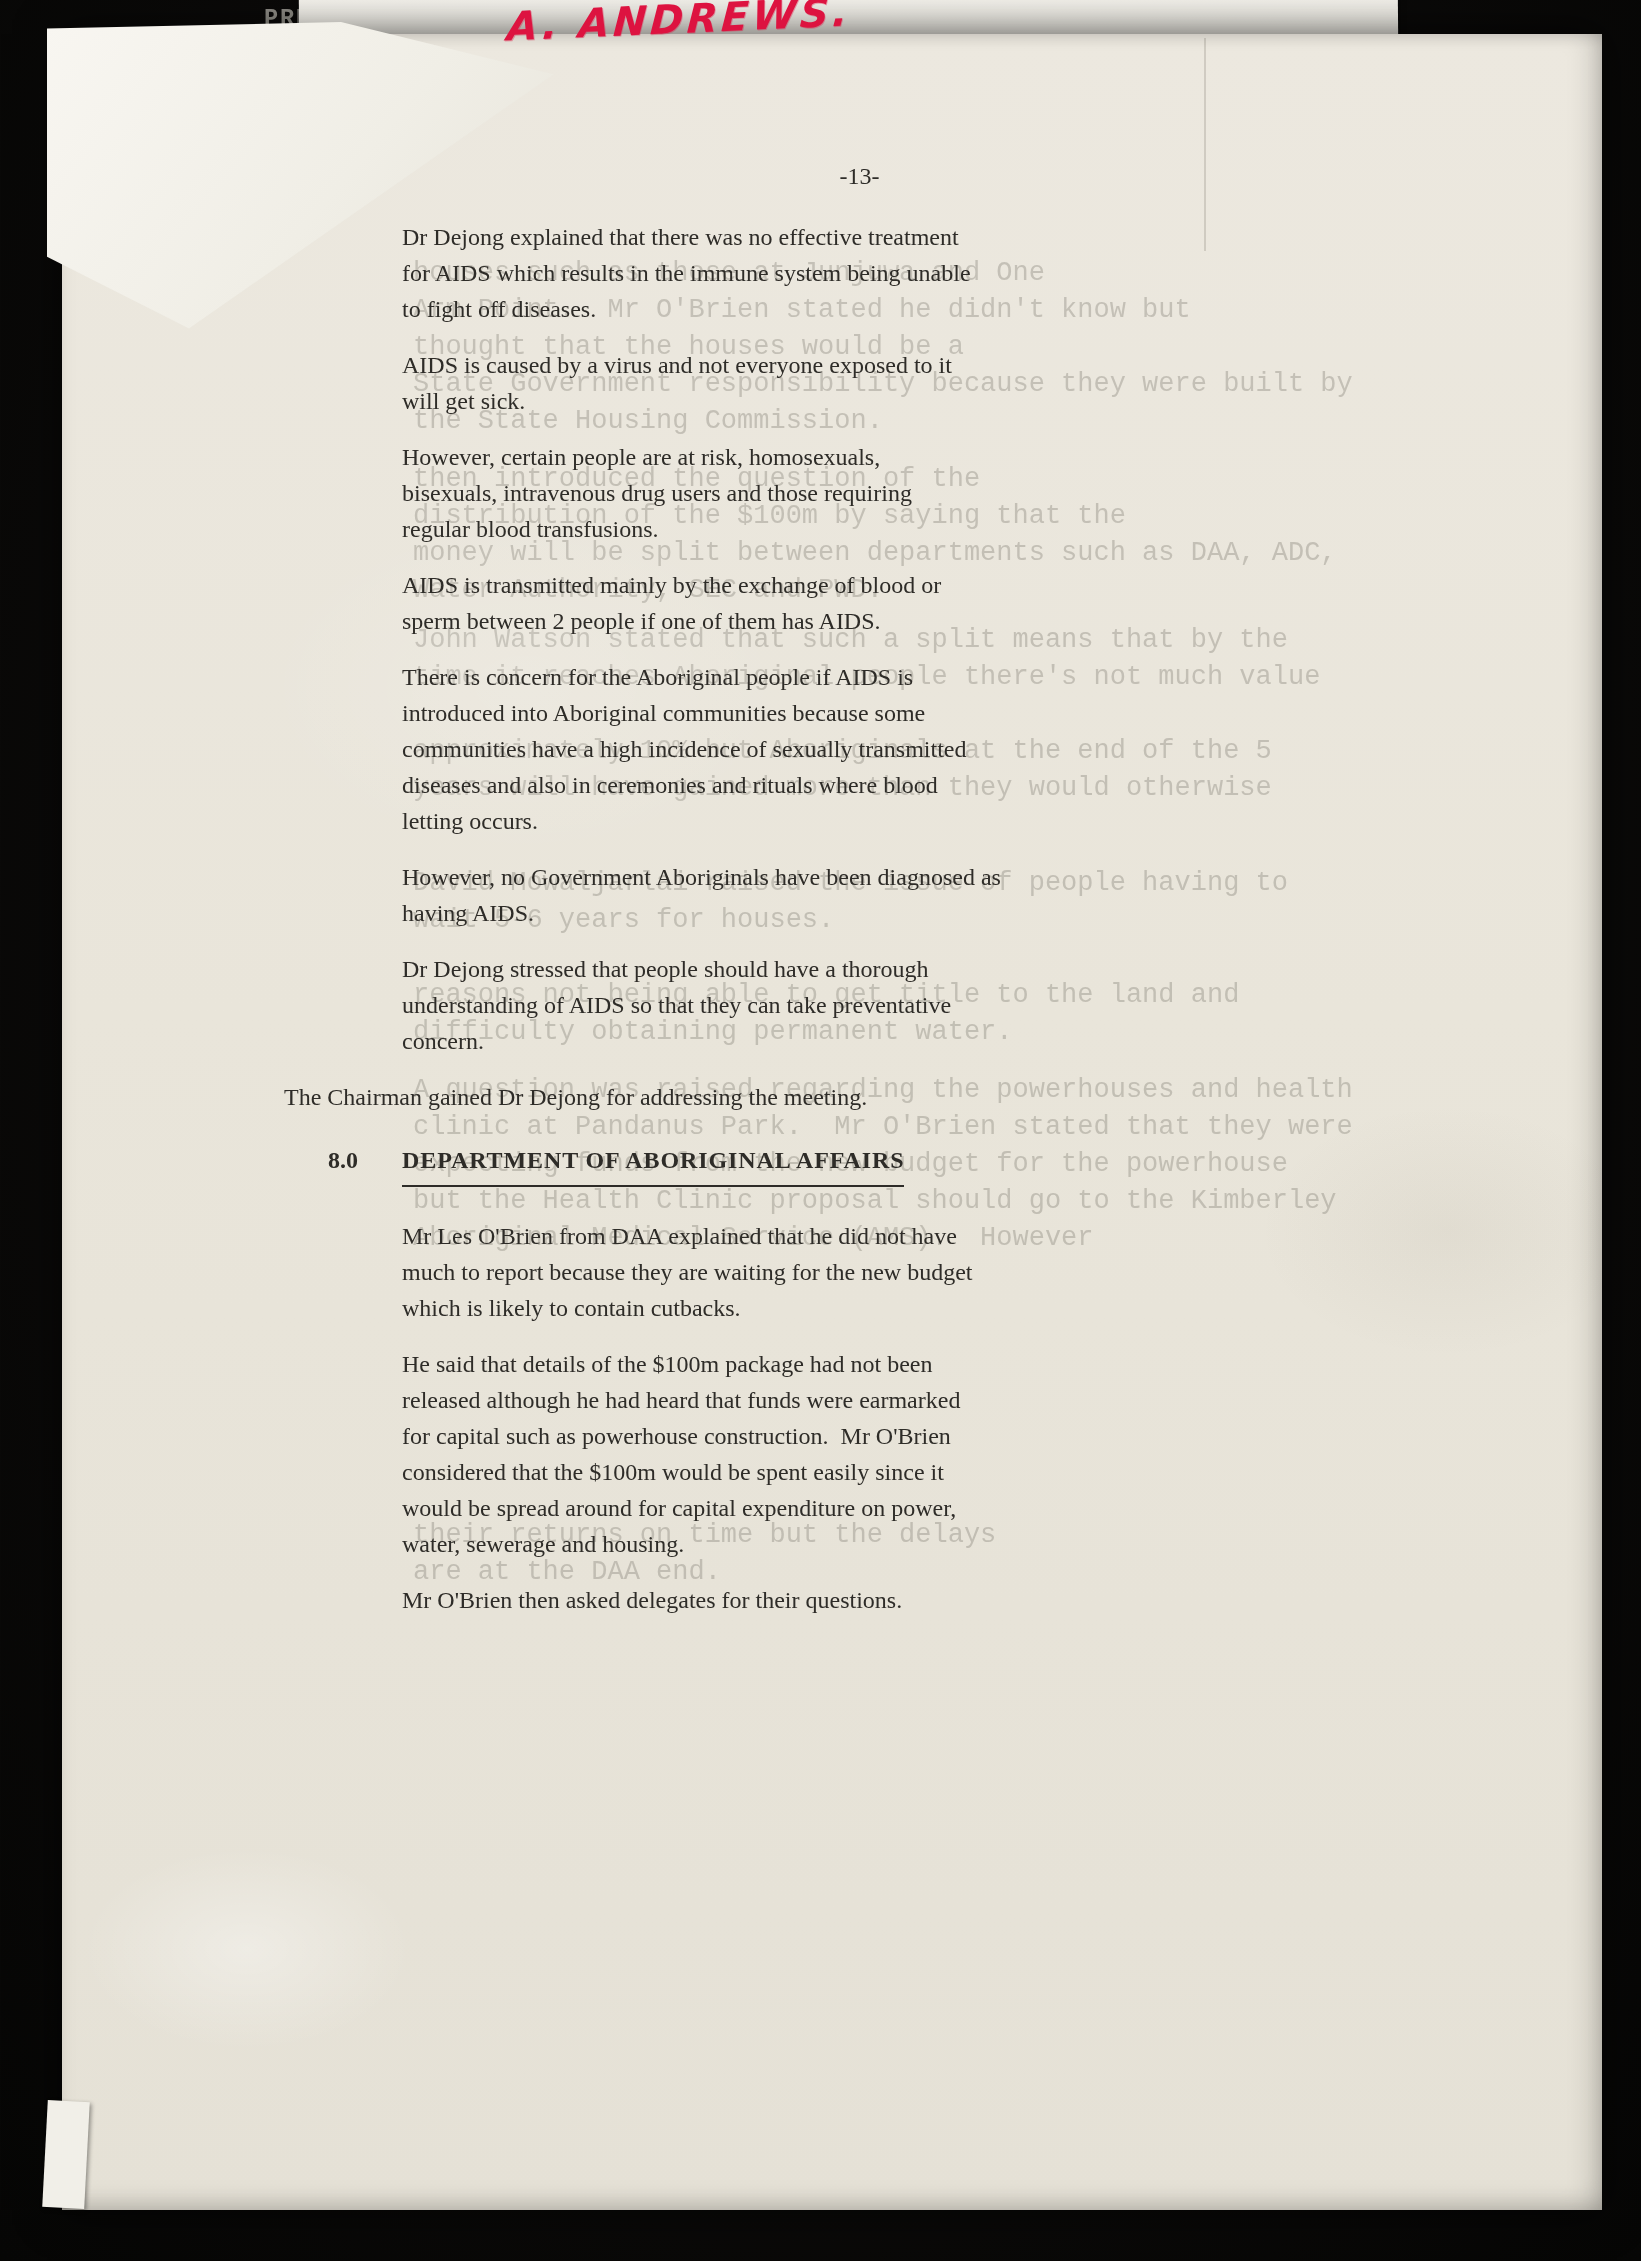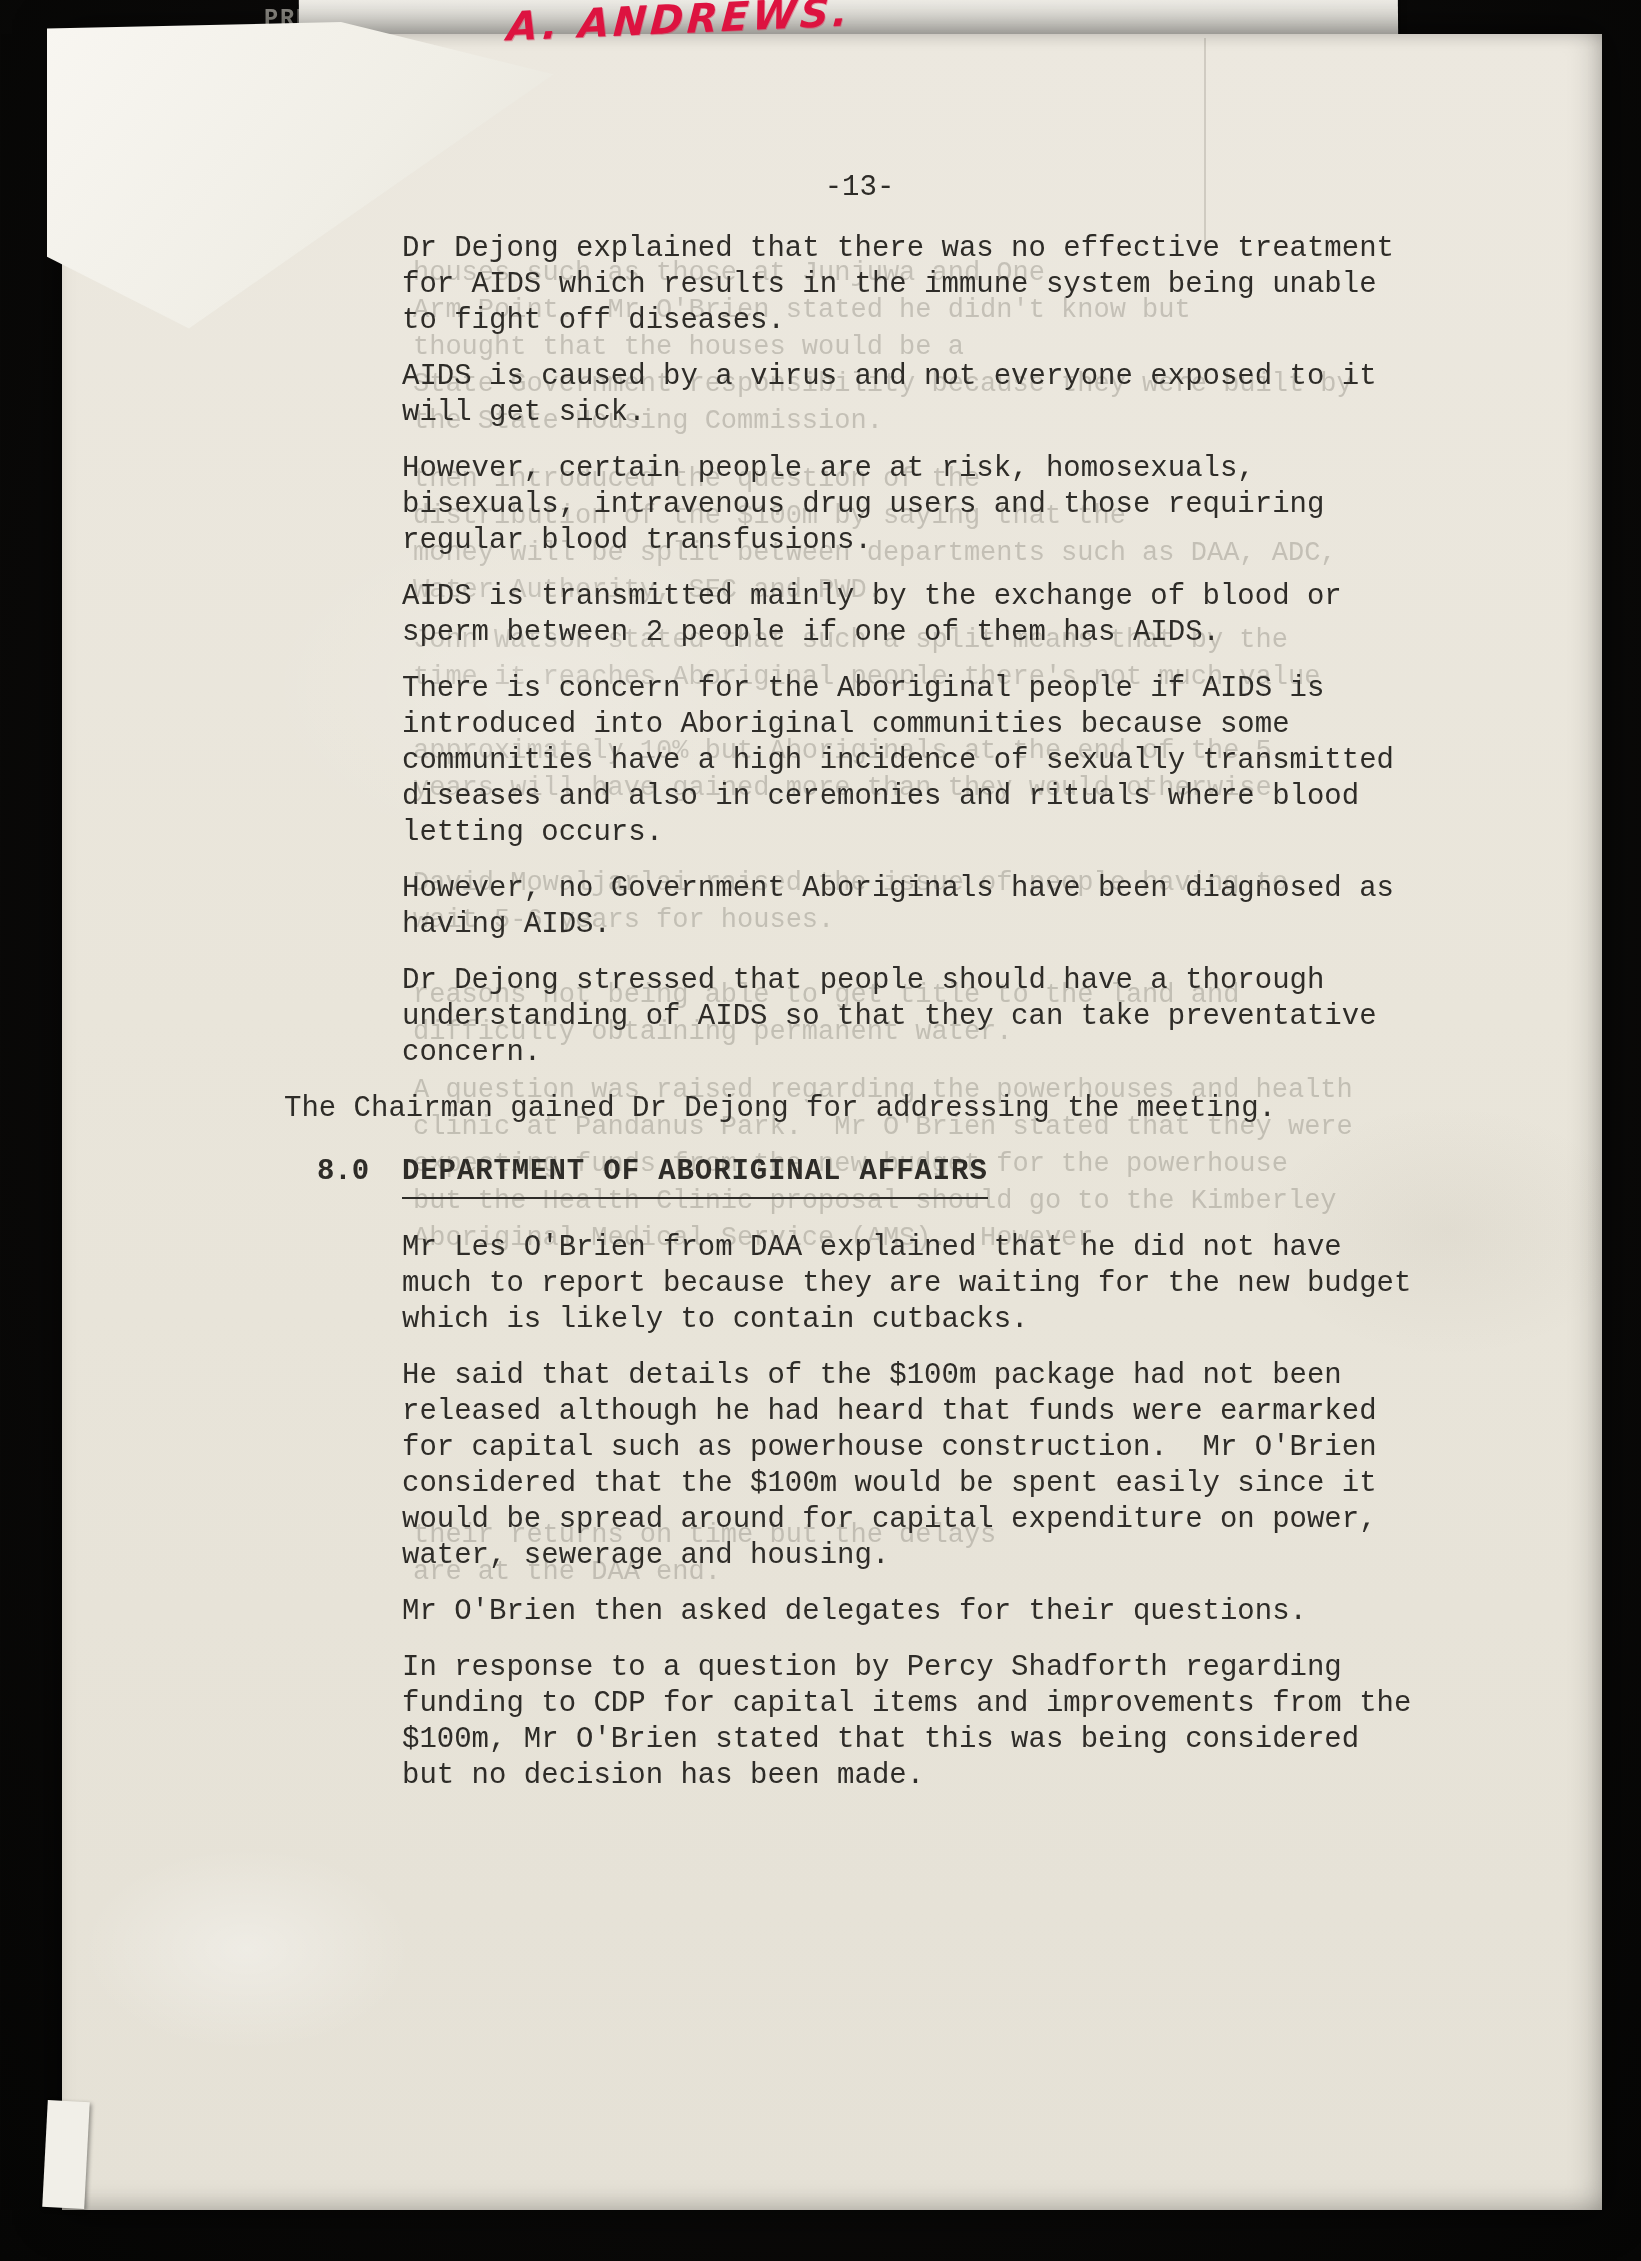--- a/index.html
+++ b/index.html
@@ -61,23 +61,24 @@
     z-index:2;
     filter:drop-shadow(3.6px 4.5px 5.4px rgba(0,0,0,0.35));
   }
   .paper-sliver{
     position:absolute;left:45px;top:2101px;width:42px;height:107px;
     background:#f1efe8;transform:rotate(3deg);z-index:2;
     box-shadow:1.8px 1.8px 4.5px rgba(0,0,0,0.4);
   }
   
   .content{
-    position:absolute;left:222px;top:136px;width:1151px;
-    color:#2e2c28;font-size:29px;line-height:36px;
+    position:absolute;left:222px;top:124px;width:1151px;
+    color:#2e2c28;font-size:24px;line-height:36px;
     z-index:4;
+    font-family:Liberation Serif, serif;
   }
   .page-number{text-align:center;margin-bottom:25px;}
   .para{white-space:pre-wrap;margin:0 0 20px 118px;}
   .para.no-indent{margin-left:0;}
   .section-row{display:flex;margin:27px 0 31px 0;}
   .section-number{width:118px;flex:0 0 118px;font-weight:bold;text-align:center;}
   .section-title{
     font-weight:bold;letter-spacing:0.9px;
     border-bottom:2.7px solid #2e2c28;padding-bottom:7px;
   }
@@ -165,24 +166,20 @@
       <div class="para">Mr Les O'Brien from DAA explained that he did not have
 much to report because they are waiting for the new budget
 which is likely to contain cutbacks.</div>
       <div class="para">He said that details of the $100m package had not been
 released although he had heard that funds were earmarked
 for capital such as powerhouse construction.  Mr O'Brien
 considered that the $100m would be spent easily since it
 would be spread around for capital expenditure on power,
 water, sewerage and housing.</div>
       <div class="para">Mr O'Brien then asked delegates for their questions.</div>
-      <div class="para">In response to a question by Percy Shadforth regarding
-funding to CDP for capital items and improvements from the
-$100m, Mr O'Brien stated that this was being considered
-but no decision has been made.</div>
     </div>
   </div>
 
   <div class="envelope-corner"></div>
   <div class="paper-sliver"></div>
 
 </div>
 
 
 </body></html>

